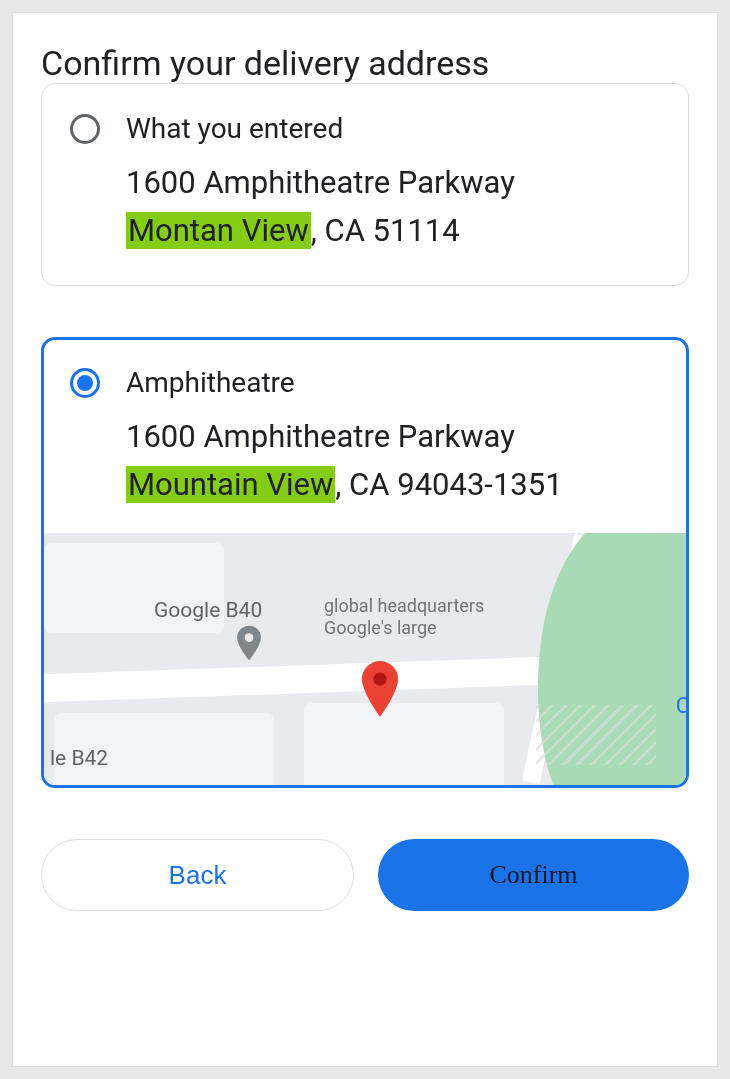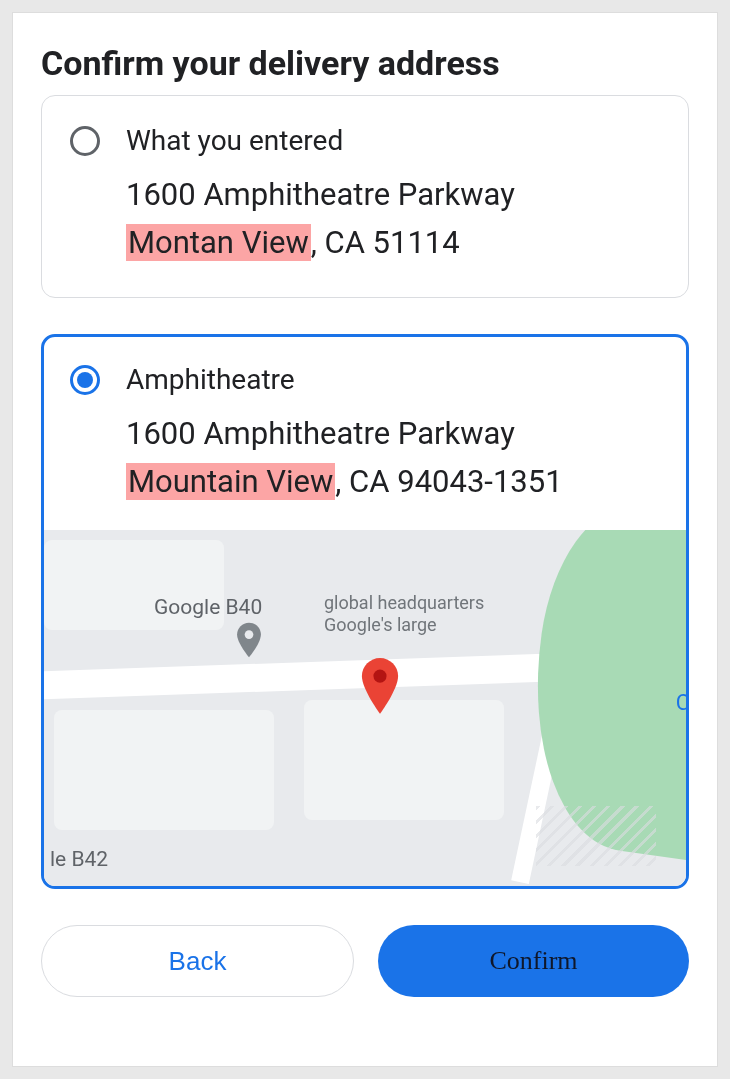--- a/index.html
+++ b/index.html
@@ -16,34 +16,33 @@
     }
     .container {
       background: #fff;
       width: 100%;
       height: 100%;
       padding: 30px 28px;
       border: 1px solid #ddd;
     }
     .title {
       font-size: 34px;
-      font-weight: 700;
-      color: #202124;
-      margin-bottom: 12px;
+      font-weight: 400;
+      color: #202124;
     }
     .subtitle {
       font-size: 24px;
       color: #202124;
       margin-bottom: 46px;
     }
     .option-card {
       border: 1px solid #dadce0;
       border-radius: 14px;
       padding: 28px 28px 30px 28px;
-      margin-bottom: 36px;
+      margin-bottom: 51px;
       cursor: pointer;
       overflow: hidden;
     }
     .option-card.selected {
       border: 3px solid #1a73e8;
       padding: 26px 26px 0 26px;
     }
     .option-header {
       display: flex;
       align-items: center;
@@ -78,26 +77,26 @@
       font-weight: 400;
       color: #202124;
     }
     .address-block {
       margin-left: 56px;
       font-size: 31px;
       color: #202124;
       line-height: 1.55;
     }
     .highlight {
-      background: #fca5a5;
+      background: #84cc16;
       padding: 0 2px;
     }
     .map {
       margin: 24px -26px 0 -26px;
-      height: 356px;
+      height: 252px;
       background: #e8eaed;
       position: relative;
       overflow: hidden;
     }
     .map-bg {
       position: absolute;
       inset: 0;
     }
     .green-area {
       position: absolute;

